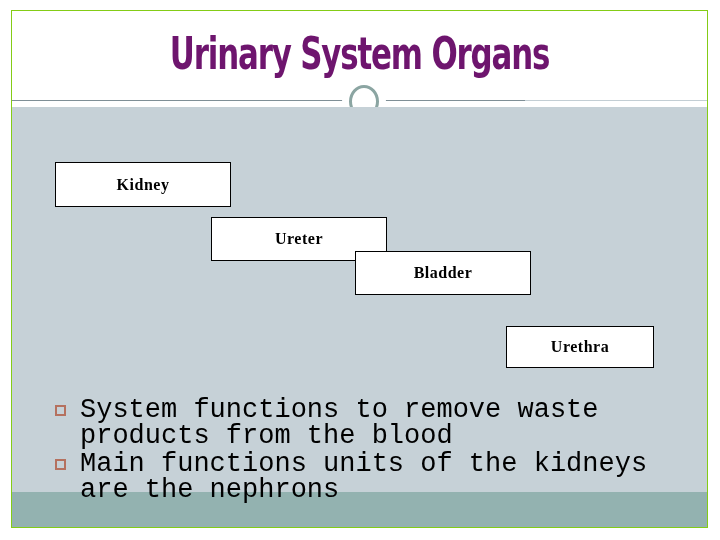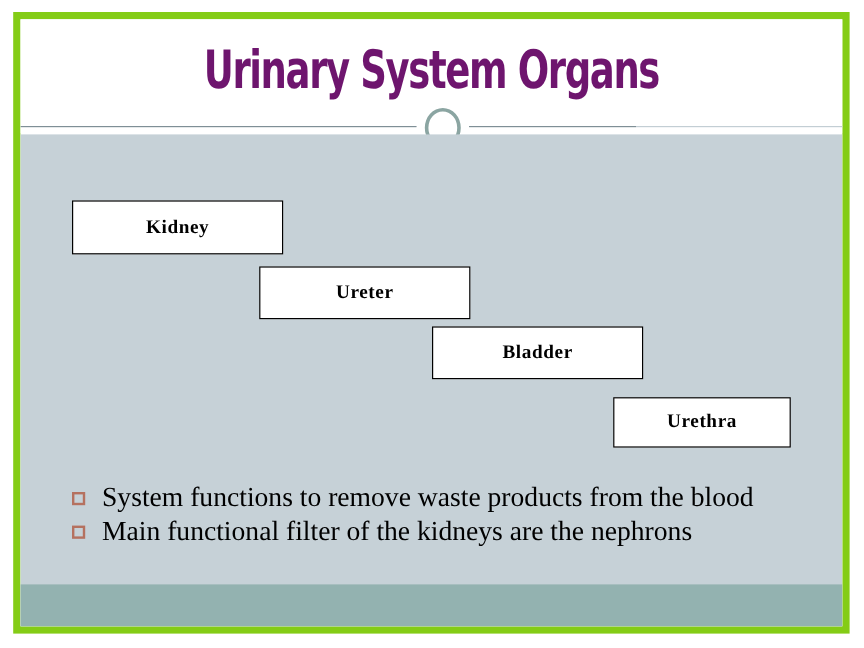--- a/index.html
+++ b/index.html
@@ -16,21 +16,21 @@
   }
 
   
   #slide {
     position: absolute;
     left: 11px;
     top: 10px;
     width: 697px;
     height: 518px;
     box-sizing: border-box;
-    border: 6px solid #84cc16;
+    border: 1px solid #84cc16;
     background: #ffffff;
     overflow: hidden;
   }
 
   
   #header {
     position: absolute;
     left: 0;
     top: 0;
     width: 100%;
@@ -126,37 +126,38 @@
     font-family: "Liberation Serif", "DejaVu Serif", serif;
     font-weight: bold;
     font-size: 16px;
     display: flex;
     align-items: center;
     justify-content: center;
     letter-spacing: 0.5px;
   }
   #box-kidney  { left: 43px;  top: 151px; width: 176px; height: 45px; }
   #box-ureter  { left: 199px; top: 206px; width: 176px; height: 44px; }
-  #box-bladder { left: 343px; top: 256px; width: 176px; height: 44px; }
+  #box-bladder { left: 343px; top: 240px; width: 176px; height: 44px; }
   #box-urethra { left: 494px; top: 315px; width: 148px; height: 42px; }
 
   
   #bullets {
     position: absolute;
     left: 41px;
     top: 270px;
     width: 620px;
     color: #000000;
   }
   .bullet-row {
     position: relative;
     padding-left: 27px;
-    font-size: 23px;
+    font-size: 27px;
     line-height: 26px;
     margin-bottom: 2px;
+    font-family: Liberation Mono, monospace;
   }
   .bullet-marker {
     position: absolute;
     left: 2px;
     top: 8px;
     width: 11px;
     height: 11px;
     box-sizing: border-box;
     border: 2px solid #b5715f;
     background: transparent;
@@ -202,19 +203,19 @@
 
   <div id="bullets" style="top: 386px;">
 
     <div class="bullet-row">
       <span class="bullet-marker"></span>
       <span class="bullet-text">System functions to remove waste products from the blood</span>
     </div>
 
     <div class="bullet-row">
       <span class="bullet-marker"></span>
-      <span class="bullet-text">Main functional filter of the kidneys are the nephrons</span>
+      <span class="bullet-text">Main functions units of the kidneys are the nephrons</span>
     </div>
 
 
   </div>
 
 </div>
 
 </body></html>

